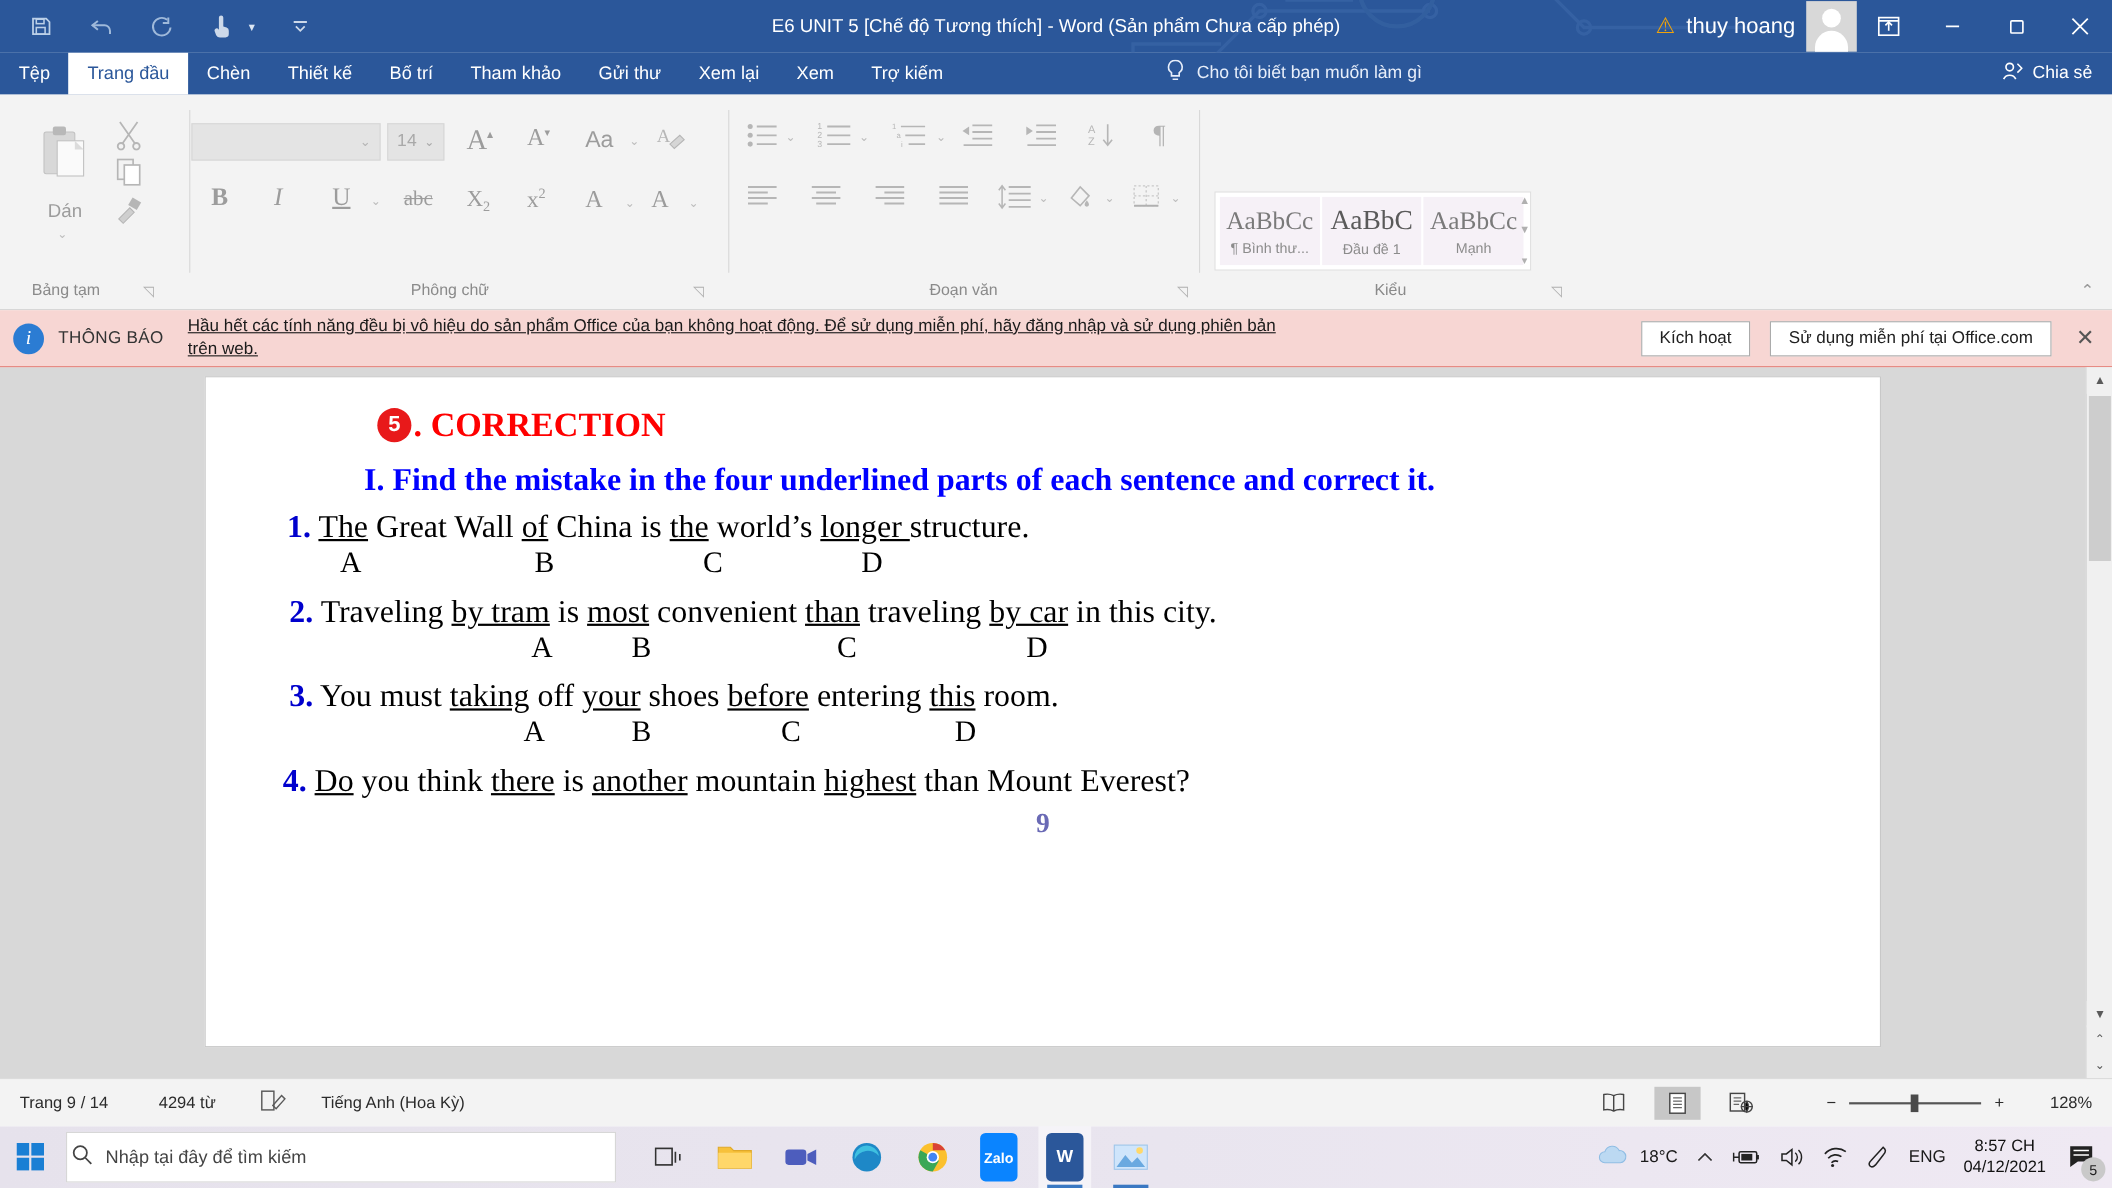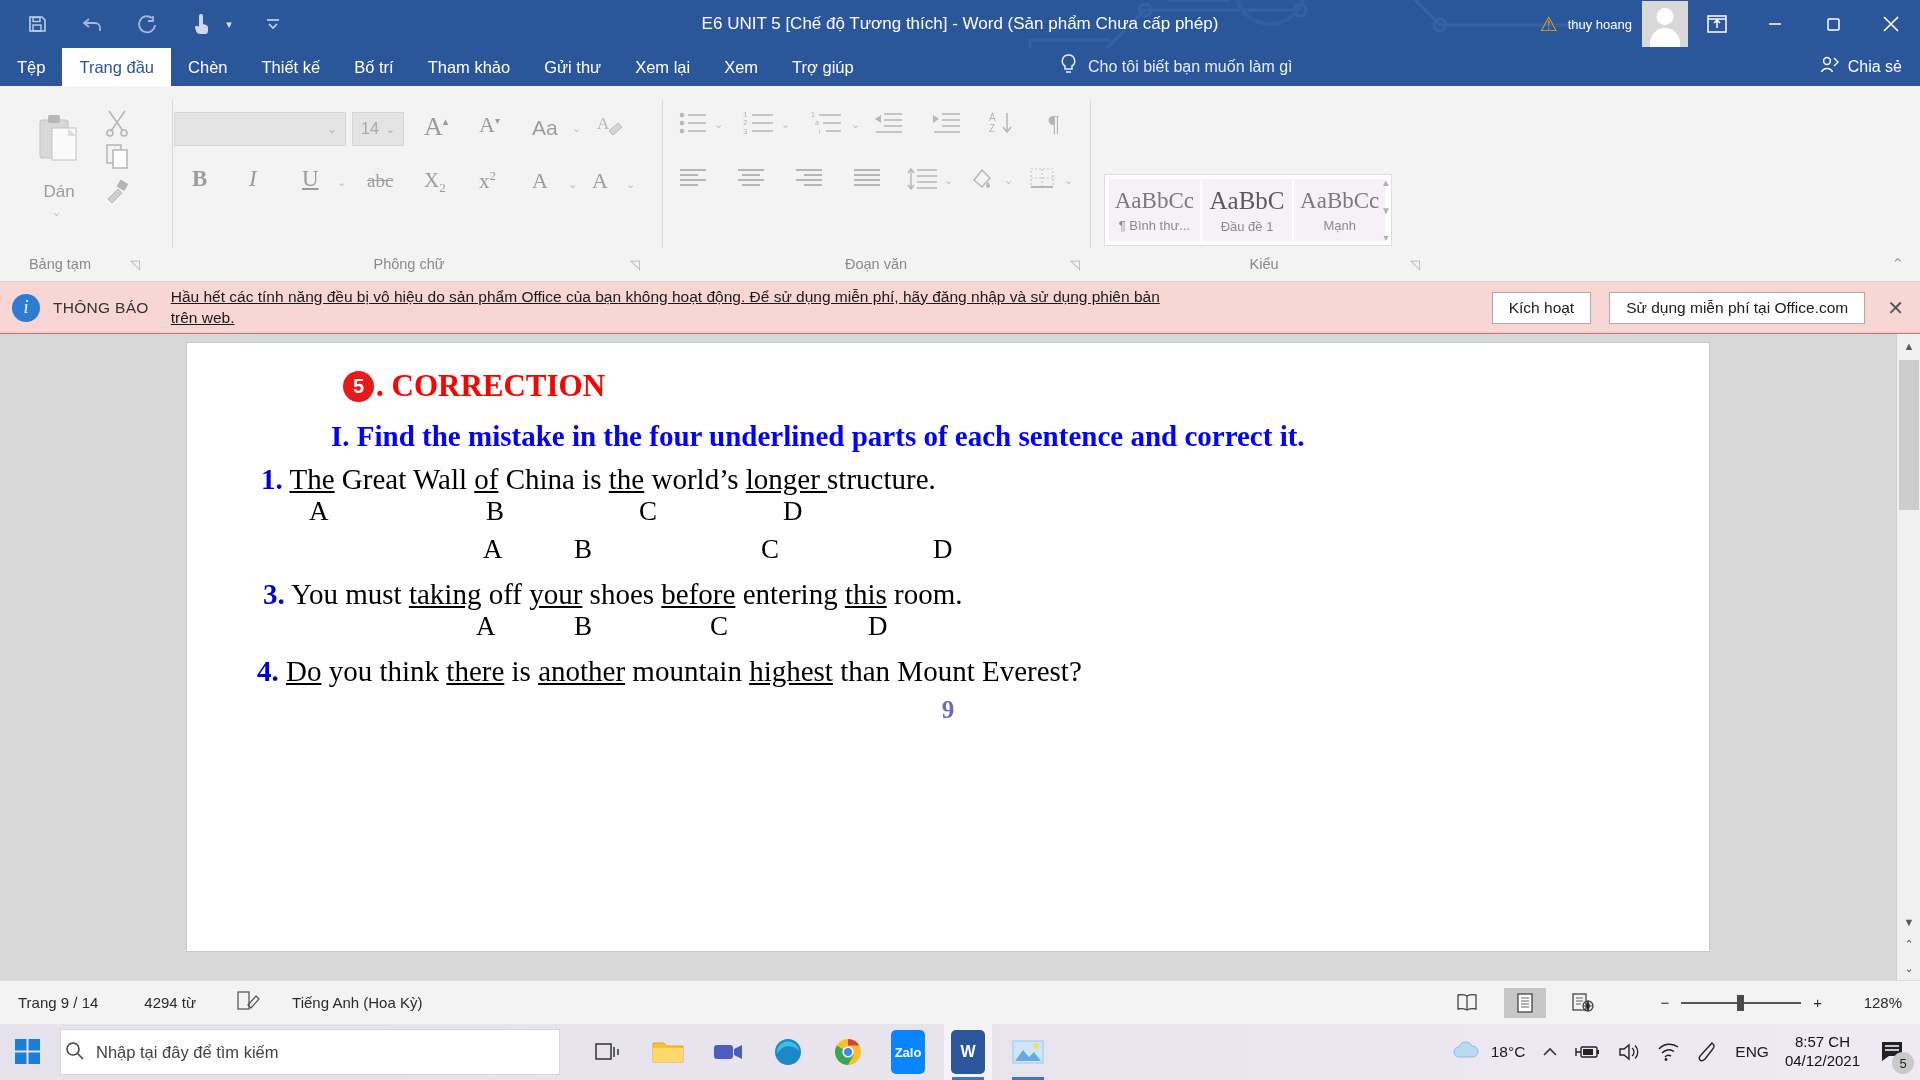--- a/index.html
+++ b/index.html
@@ -31,21 +31,21 @@
     position: absolute; left: 0; top: 0; width: 1920px; height: 48px;
     display: flex; align-items: center; justify-content: center;
     color: #ffffff; font-size: 17px; white-space: nowrap;
     pointer-events: none;
   }
   #acct {
     position: absolute; right: 232px; top: 0; height: 48px;
     display: flex; align-items: center; gap: 10px;
   }
   #acct .warn { font-size: 20px; line-height: 1; color: #f0a30a; }
-  #acct .uname { color: #fff; font-size: 13px; }
+  #acct .uname { color: #fff; font-size: 20px; }
   #acct .avatar {
     width: 46px; height: 46px; background: #d8d8d8; position: relative; overflow: hidden;
   }
   #acct .avatar::before {
     content: ""; position: absolute; left: 50%; top: 7px; width: 17px; height: 17px;
     border-radius: 50%; background: #fff; transform: translateX(-50%);
   }
   #acct .avatar::after {
     content: ""; position: absolute; left: 50%; top: 27px; width: 30px; height: 22px;
     border-radius: 15px 15px 0 0; background: #fff; transform: translateX(-50%);
@@ -322,21 +322,21 @@
   <div class="tabs">
     <div class="tab">Tệp</div>
     <div class="tab active">Trang đầu</div>
     <div class="tab">Chèn</div>
     <div class="tab">Thiết kế</div>
     <div class="tab">Bố trí</div>
     <div class="tab">Tham khảo</div>
     <div class="tab">Gửi thư</div>
     <div class="tab">Xem lại</div>
     <div class="tab">Xem</div>
-    <div class="tab">Trợ giúp</div>
+    <div class="tab">Trợ kiếm</div>
   </div>
   <div id="tellme">
     <span>
       <svg width="17" height="22" viewBox="0 0 17 22">
           <path d="M8.5 1 a6 6 0 0 1 3.5 11 v3 h-7 v-3 A6 6 0 0 1 8.5 1z" fill="none" stroke="#e7eefa" stroke-width="1.5"></path>
           <path d="M6 18 h5" stroke="#e7eefa" stroke-width="1.5"></path>
         </svg>
     </span>
     <span>Cho tôi biết bạn muốn làm gì</span>
   </div>
@@ -579,20 +579,26 @@
           <u>The</u> Great Wall <u>of</u> China is <u>the</u> world’s <u>longer </u>structure.
         </span>
       </div>
       <div class="letters" style="margin-left:18px">
         <span style="left:48px">A</span>
         <span style="left:225px">B</span>
         <span style="left:378px">C</span>
         <span style="left:522px">D</span>
       </div>
 
+      <div class="qrow" style="margin-left:20px; margin-top:6px">
+        <span class="qnum">2.</span>
+        <span class="qtext">
+          Traveling <u>by tram</u> is <u>most</u> convenient <u>than</u> traveling <u>by car</u> in this city.
+        </span>
+      </div>
       <div class="letters" style="margin-left:20px">
         <span style="left:220px">A</span>
         <span style="left:311px">B</span>
         <span style="left:498px">C</span>
         <span style="left:670px">D</span>
       </div>
 
       <div class="qrow" style="margin-left:20px; margin-top:6px">
         <span class="qnum">3.</span>
         <span class="qtext">

